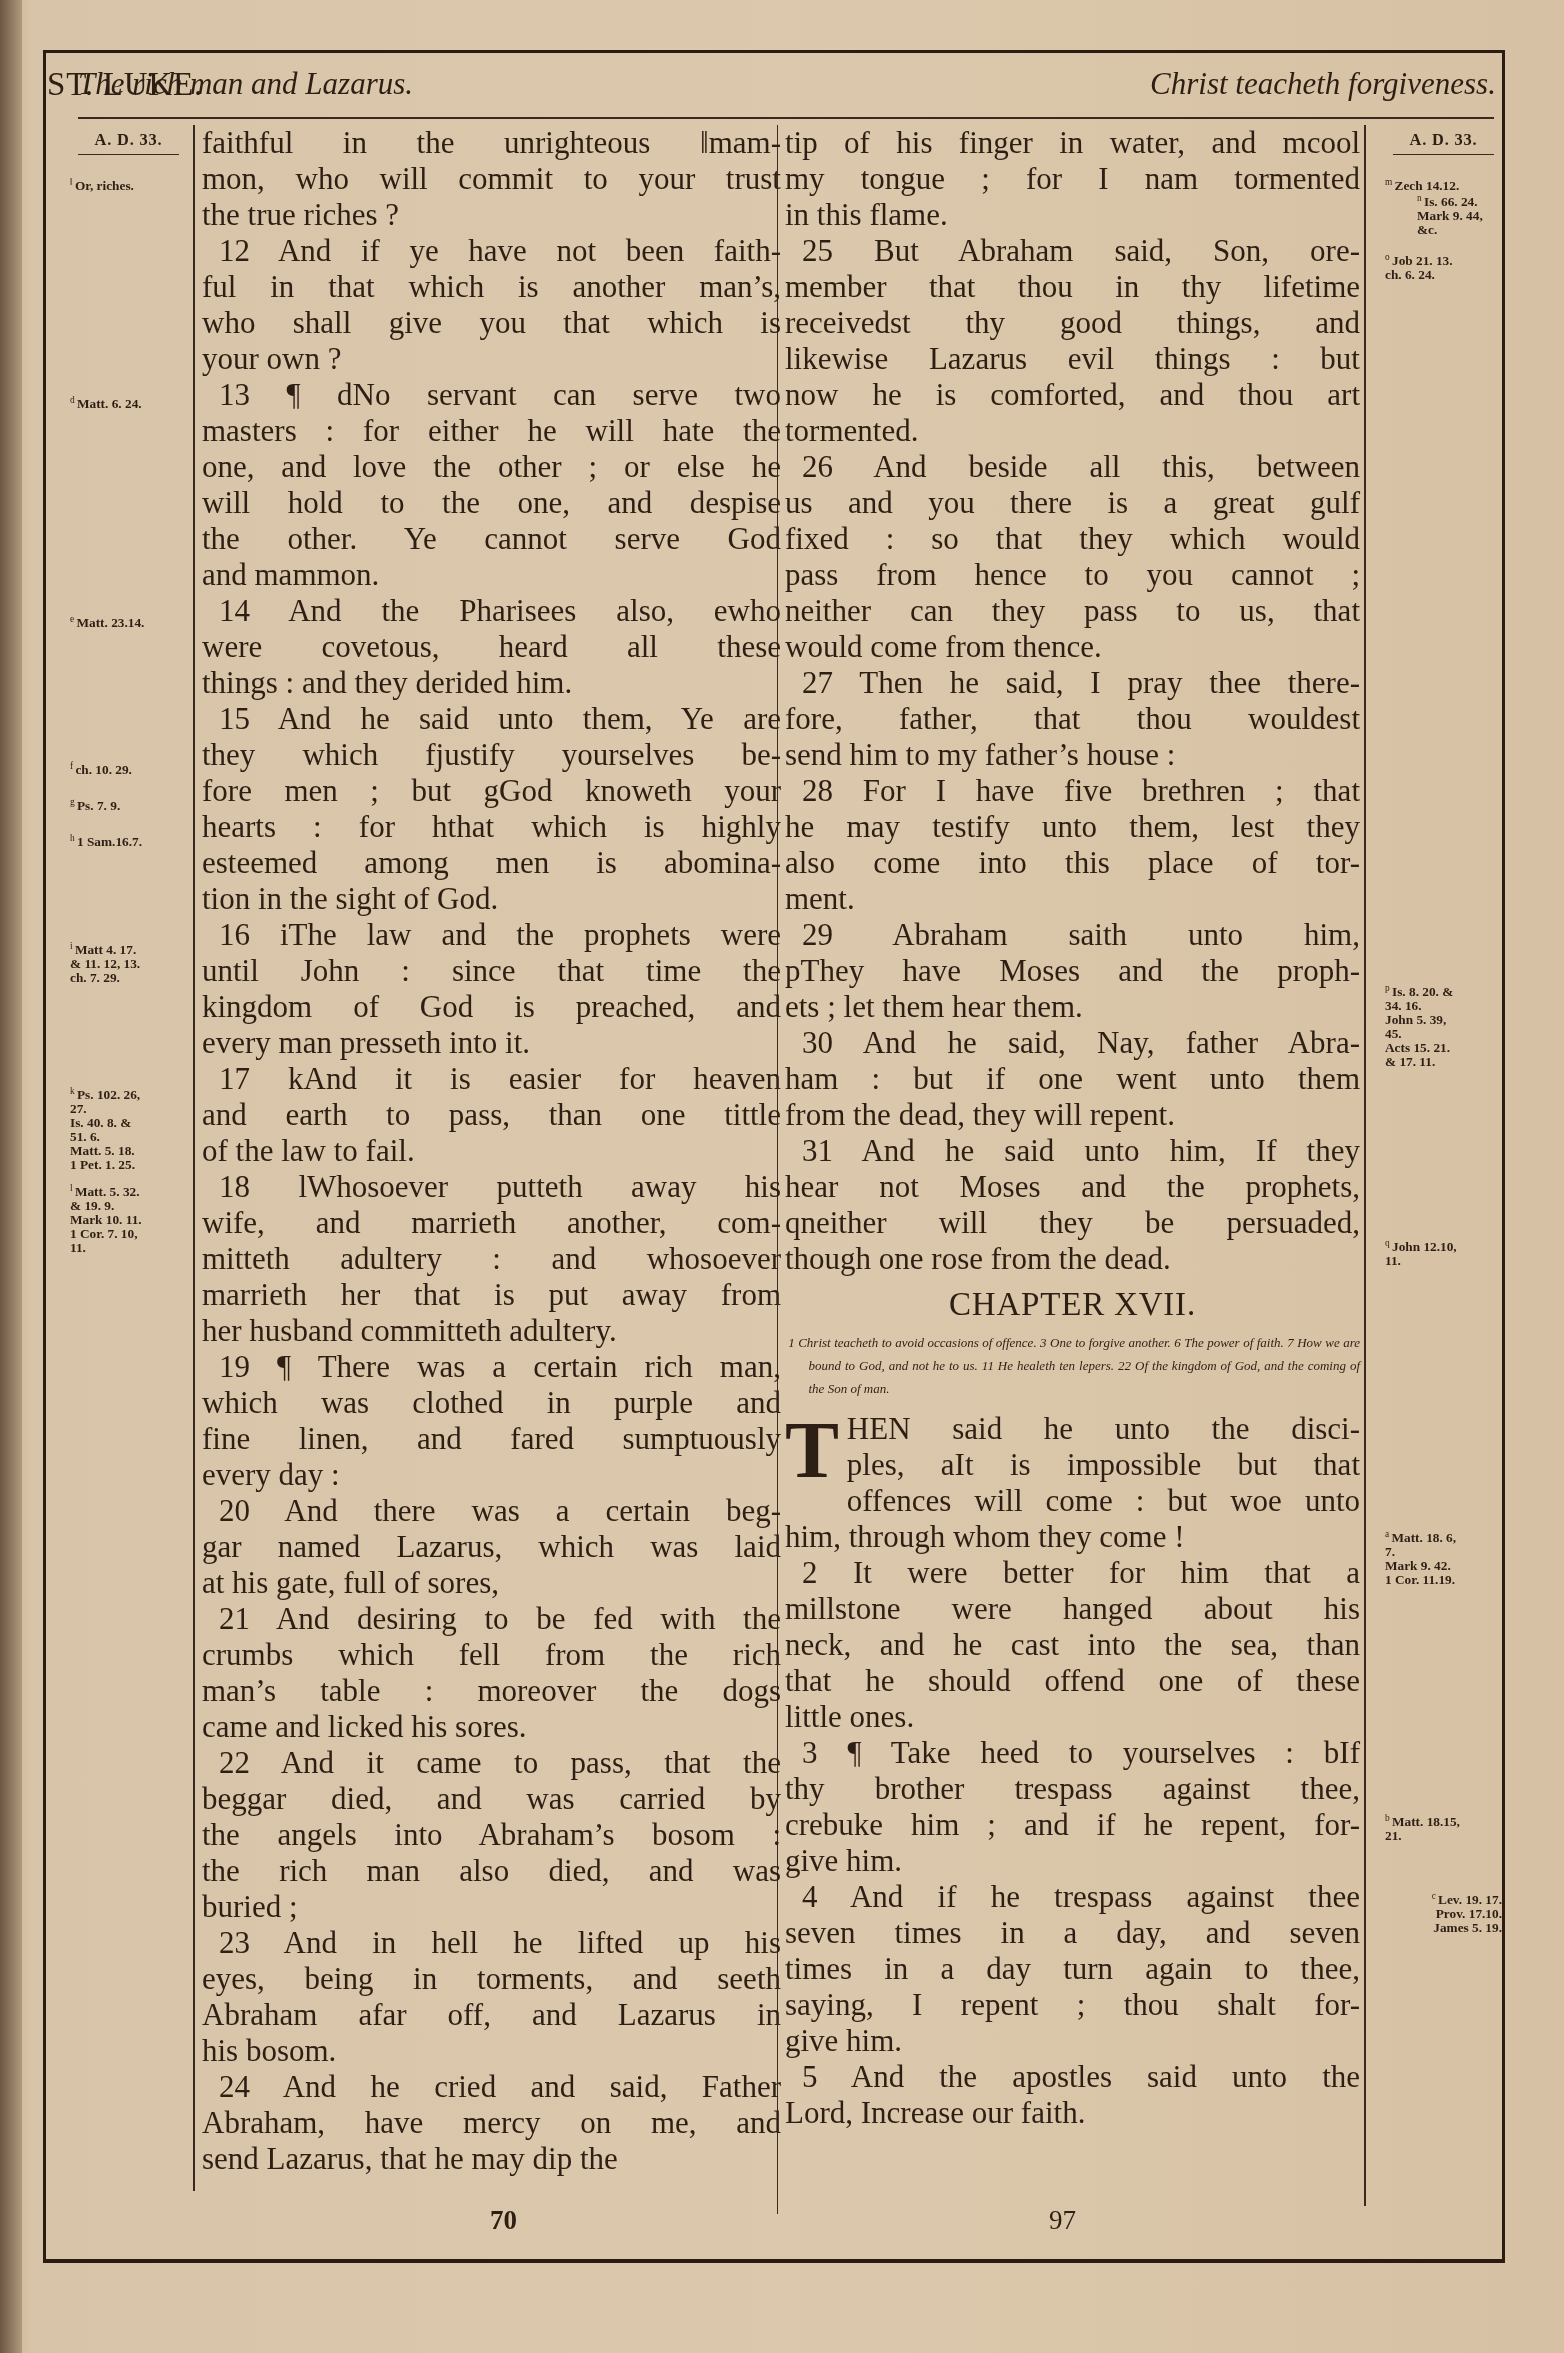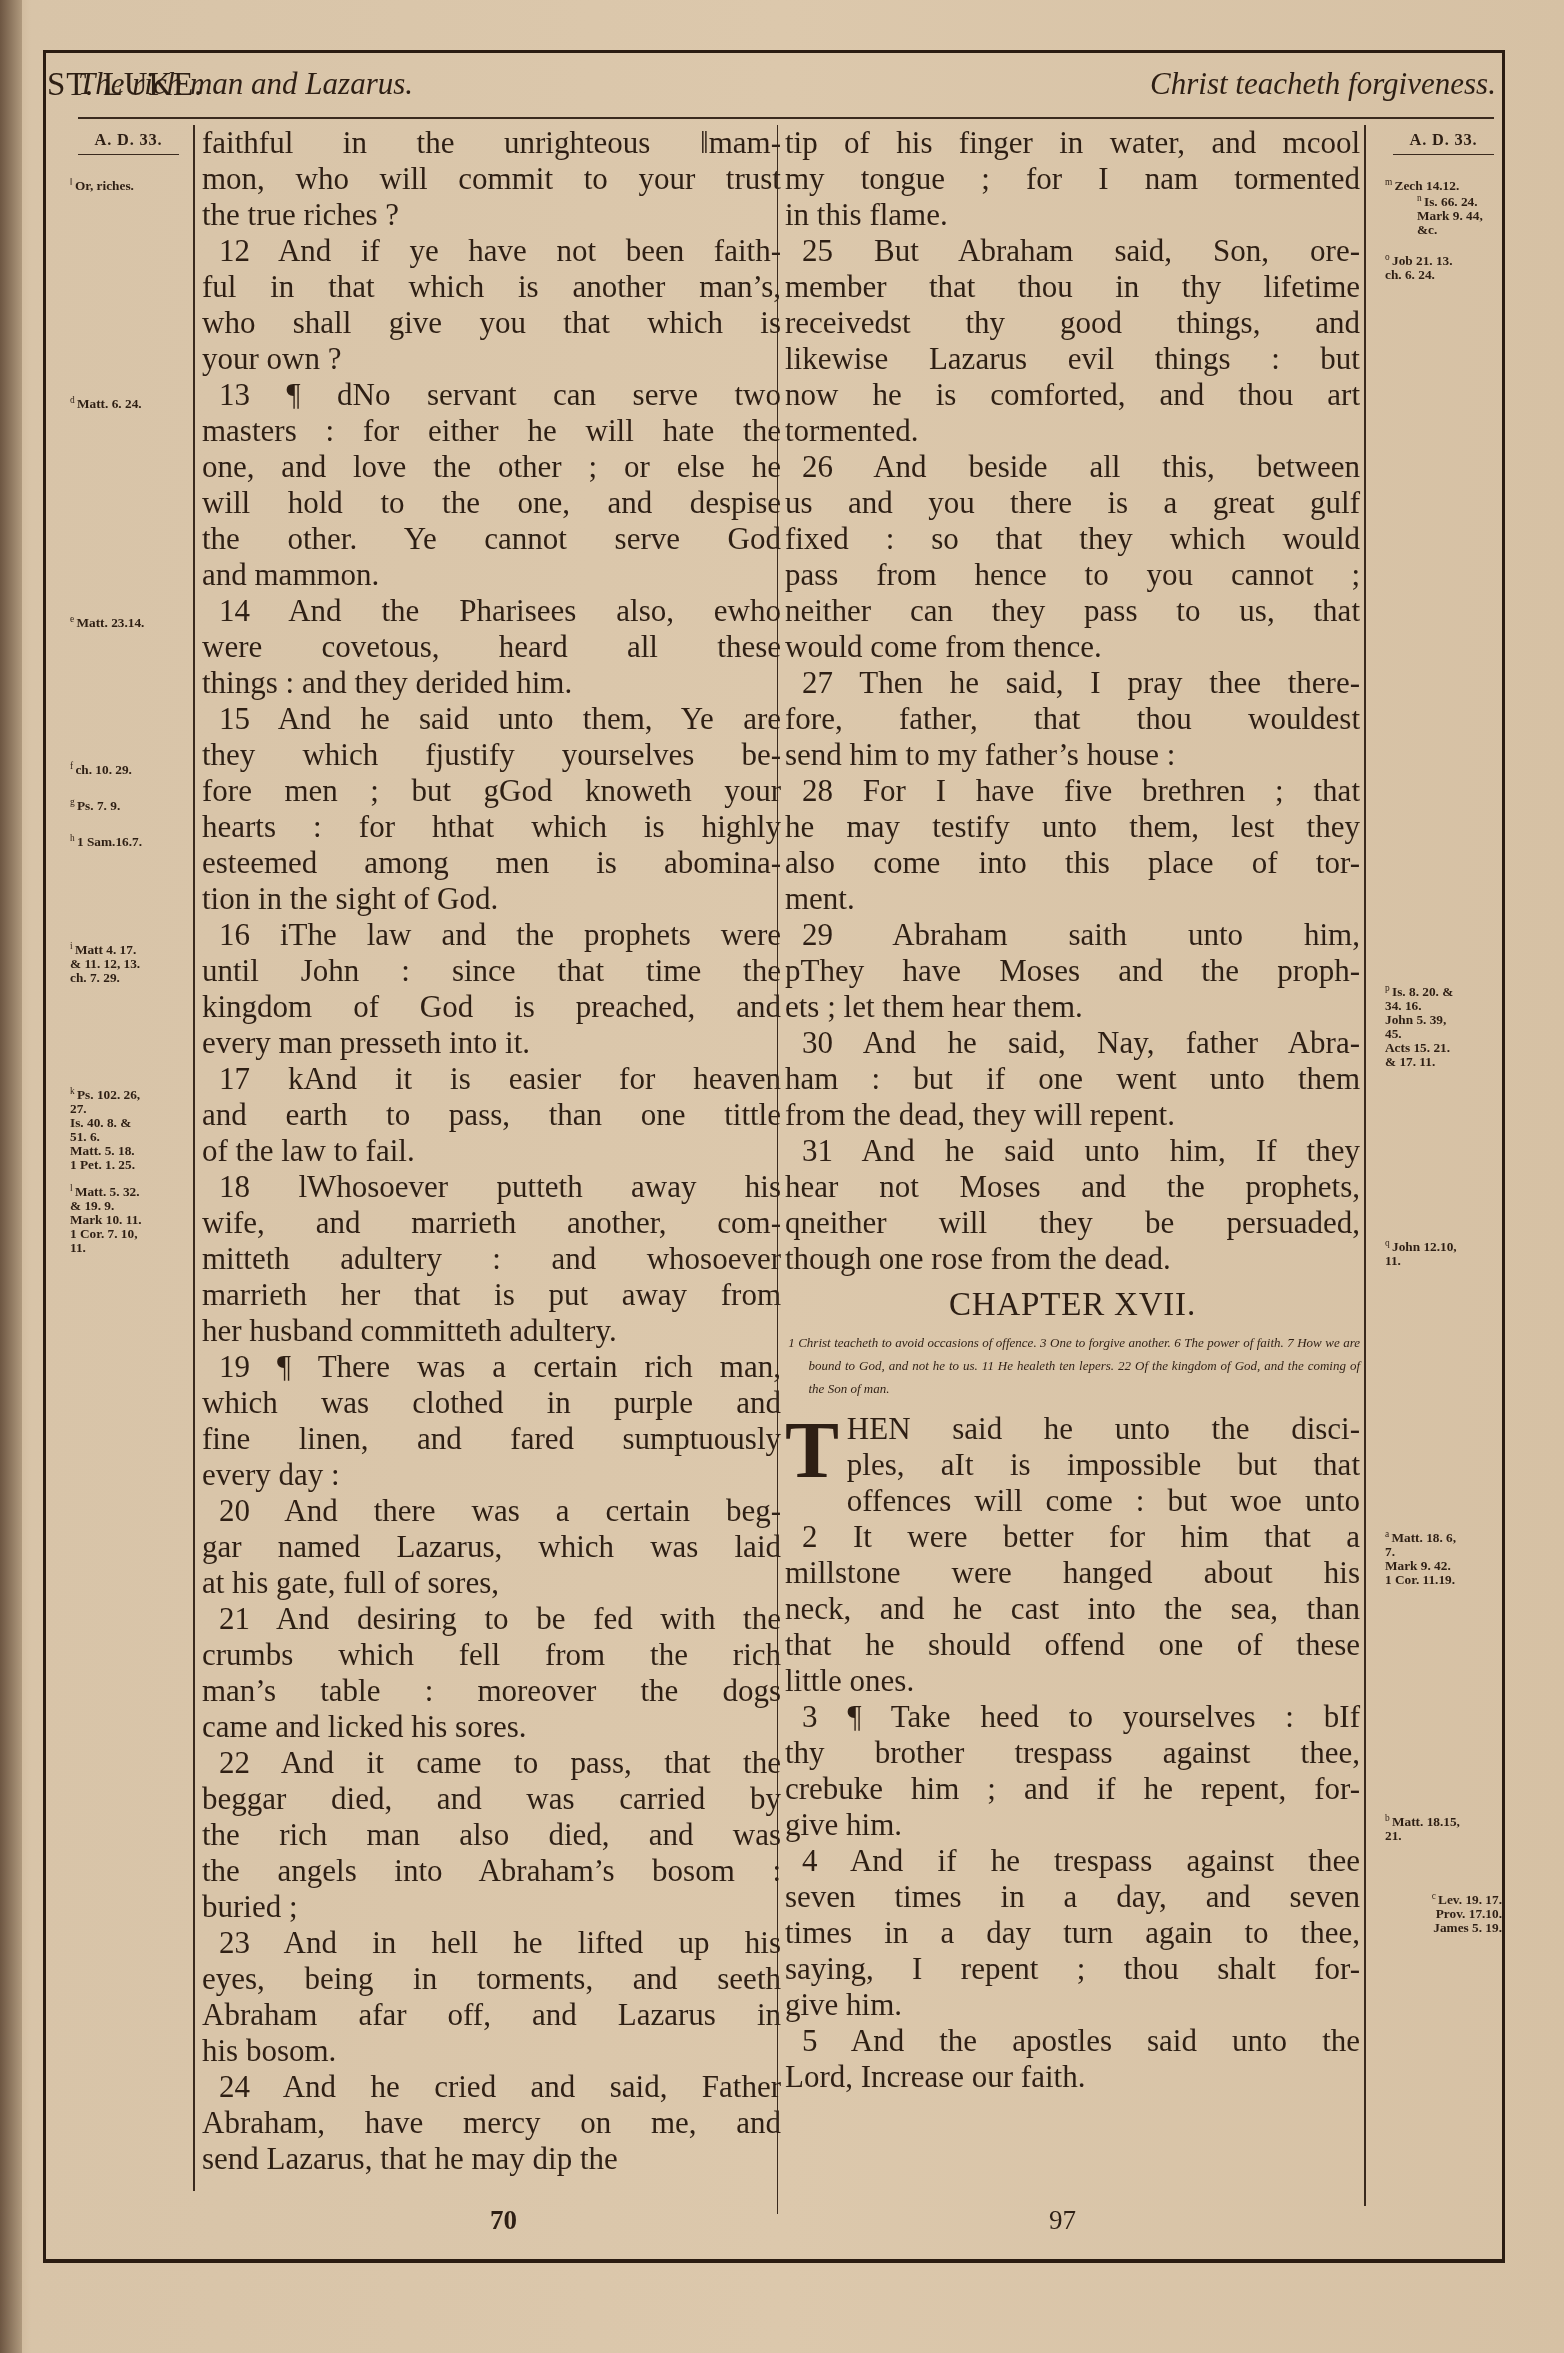--- a/index.html
+++ b/index.html
@@ -187,22 +187,22 @@
     <span class="line last">every day :</span>
     <span class="line ind">20 And there was a certain beg-</span>
     <span class="line">gar named Lazarus, which was laid</span>
     <span class="line last">at his gate, full of sores,</span>
     <span class="line ind">21 And desiring to be fed with the</span>
     <span class="line">crumbs which fell from the rich</span>
     <span class="line">man’s table : moreover the dogs</span>
     <span class="line last">came and licked his sores.</span>
     <span class="line ind">22 And it came to pass, that the</span>
     <span class="line">beggar died, and was carried by</span>
+    <span class="line">the angels into Abraham’s bosom :</span>
     <span class="line">the rich man also died, and was</span>
-    <span class="line">the angels into Abraham’s bosom :</span>
     <span class="line last">buried ;</span>
     <span class="line ind">23 And in hell he lifted up his</span>
     <span class="line">eyes, being in torments, and seeth</span>
     <span class="line">Abraham afar off, and Lazarus in</span>
     <span class="line last">his bosom.</span>
     <span class="line ind">24 And he cried and said, Father</span>
     <span class="line">Abraham, have mercy on me, and</span>
     <span class="line last">send Lazarus, that he may dip the</span>
   </div>
 
@@ -242,20 +242,21 @@
       <span class="line last">though one rose from the dead.</span>
     </div>
   <div class="chapter-title">CHAPTER XVII.</div>
   <div class="summary">1 Christ teacheth to avoid occasions of offence. 3 One to forgive another. 6 The power of faith. 7 How we are bound to God, and not he to us. 11 He healeth ten lepers. 22 Of the kingdom of God, and the coming of the Son of man.</div>
   <div class="dropcap-wrap">
     <span class="dropcap">T</span>
     <div id="col2b">
         <span class="line" style="padding-left: 0px;">HEN said he unto the disci-</span>
         <span class="line" style="padding-left: 0px;">ples, aIt is impossible but that</span>
         <span class="line">offences will come : but woe unto</span>
+        <span class="line last">him, through whom they come !</span>
         <span class="line ind">2 It were better for him that a</span>
         <span class="line">millstone were hanged about his</span>
         <span class="line">neck, and he cast into the sea, than</span>
         <span class="line">that he should offend one of these</span>
         <span class="line last">little ones.</span>
         <span class="line ind">3 ¶ Take heed to yourselves : bIf</span>
         <span class="line">thy brother trespass against thee,</span>
         <span class="line">crebuke him ; and if he repent, for-</span>
         <span class="line last">give him.</span>
         <span class="line ind">4 And if he trespass against thee</span>

